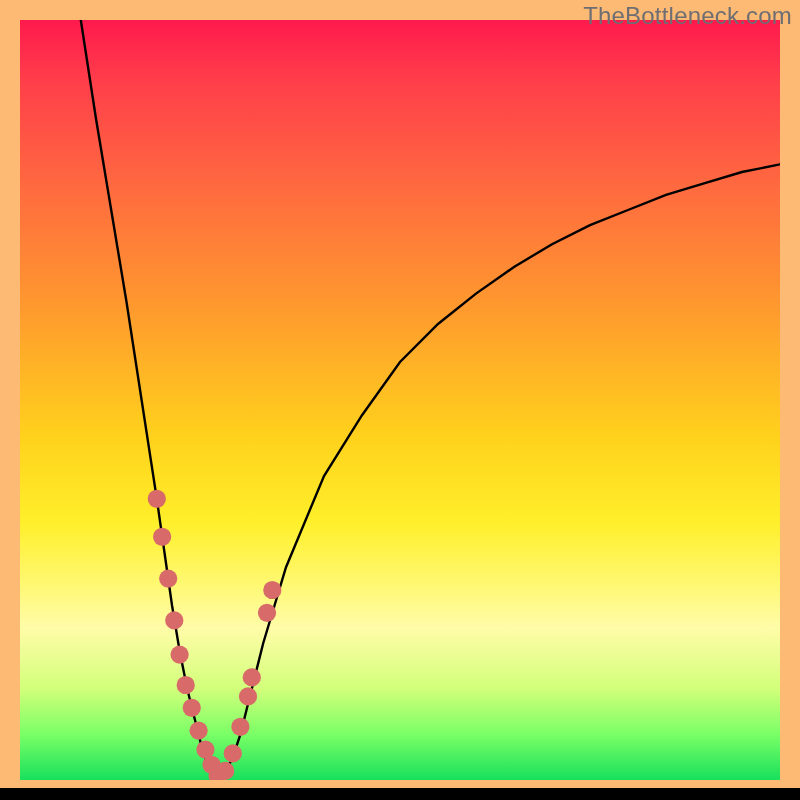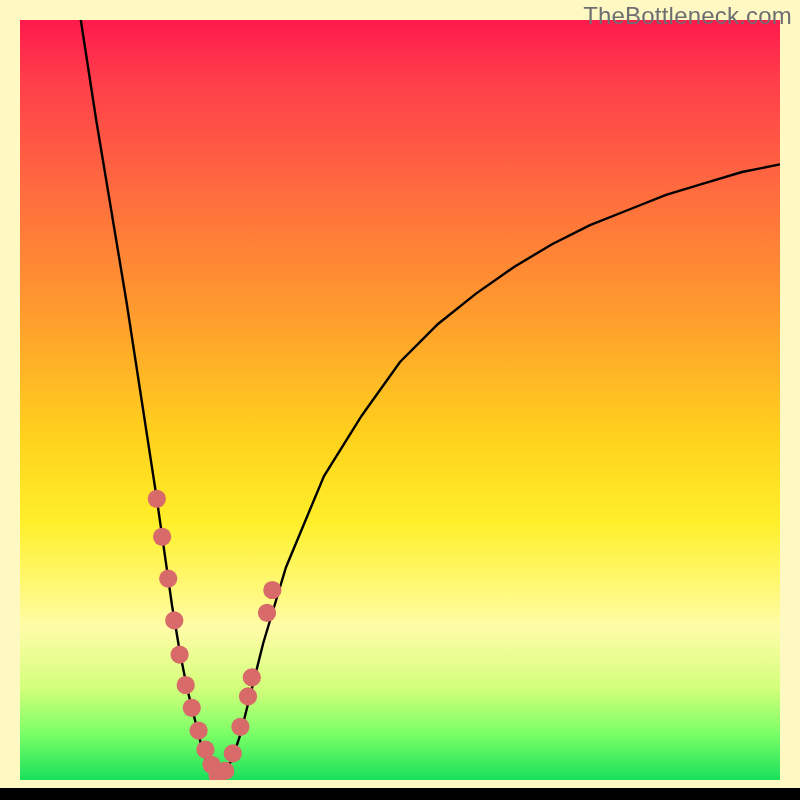--- a/index.html
+++ b/index.html
@@ -9,21 +9,21 @@
     height: 800px;
     overflow: hidden;
     background: #000;
     font-family: Arial, Helvetica, sans-serif;
   }
   .frame {
     position: absolute;
     top: 0; left: 0;
     width: 800px;
     height: 788px;
-    background: #fef9c3;
+    background: #fdba74;
   }
   .plot {
     position: absolute;
     top: 20px;
     left: 20px;
     width: 760px;
     height: 760px;
     background: linear-gradient(
       to bottom,
       #ff1a4d 0%,

